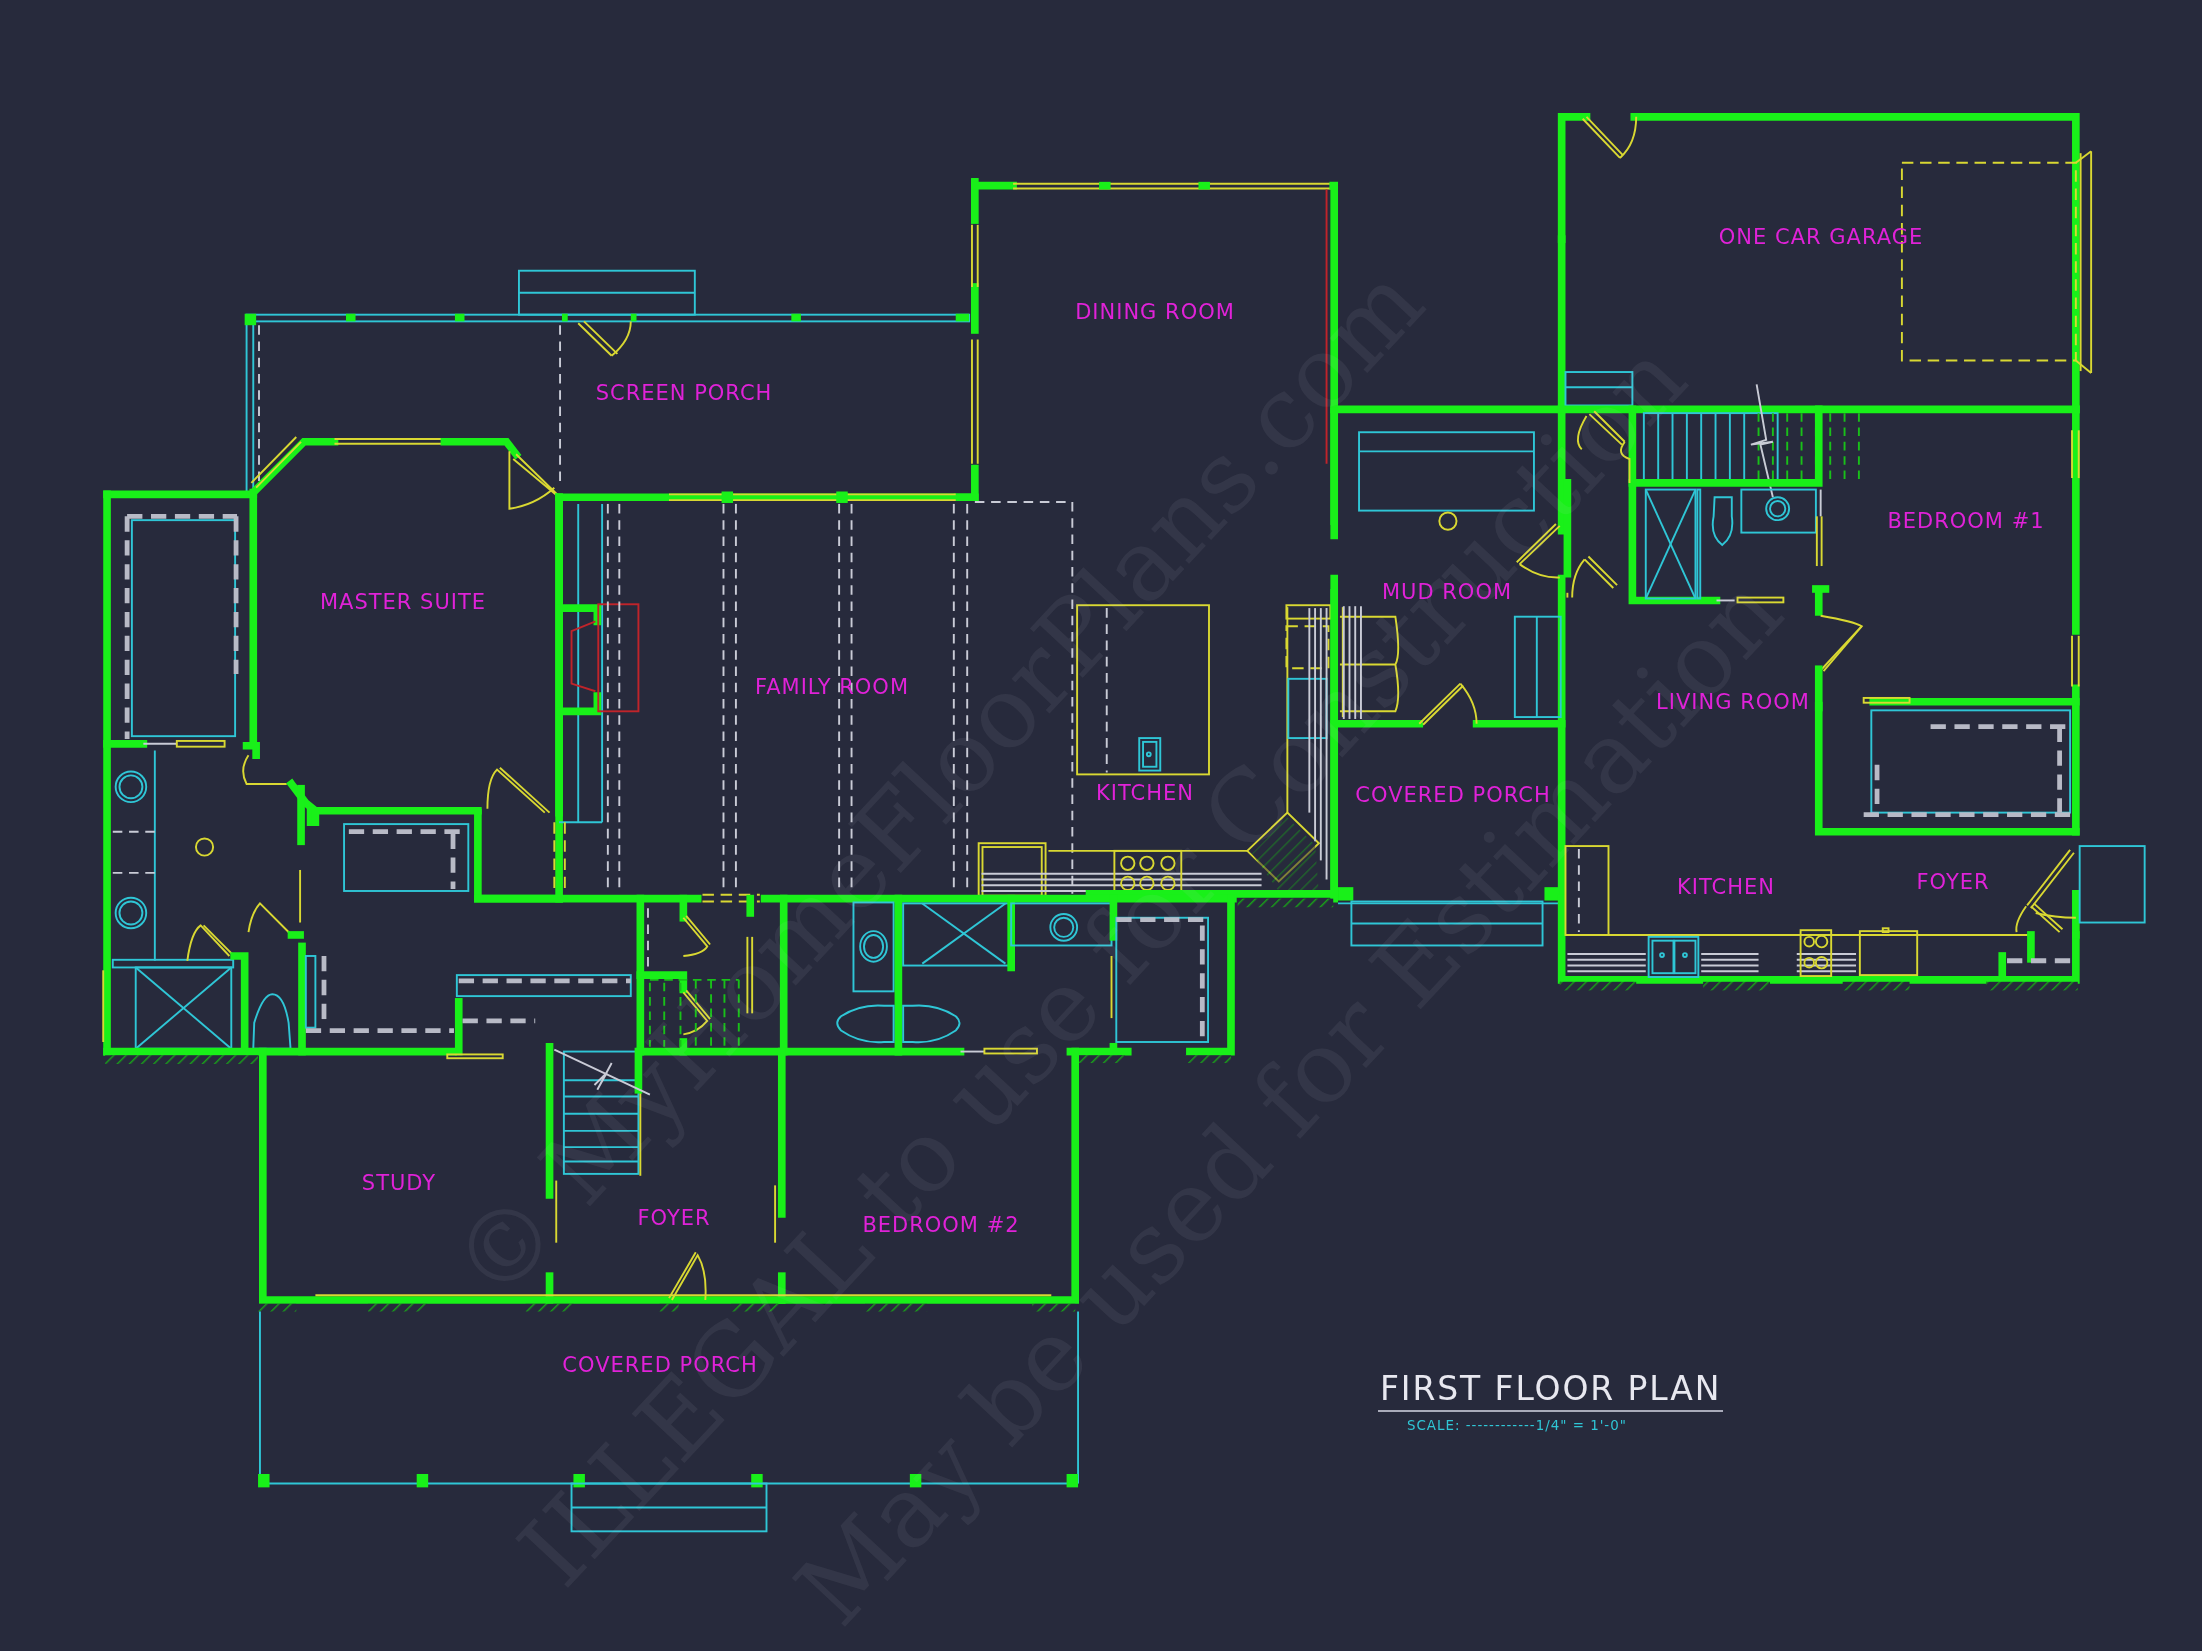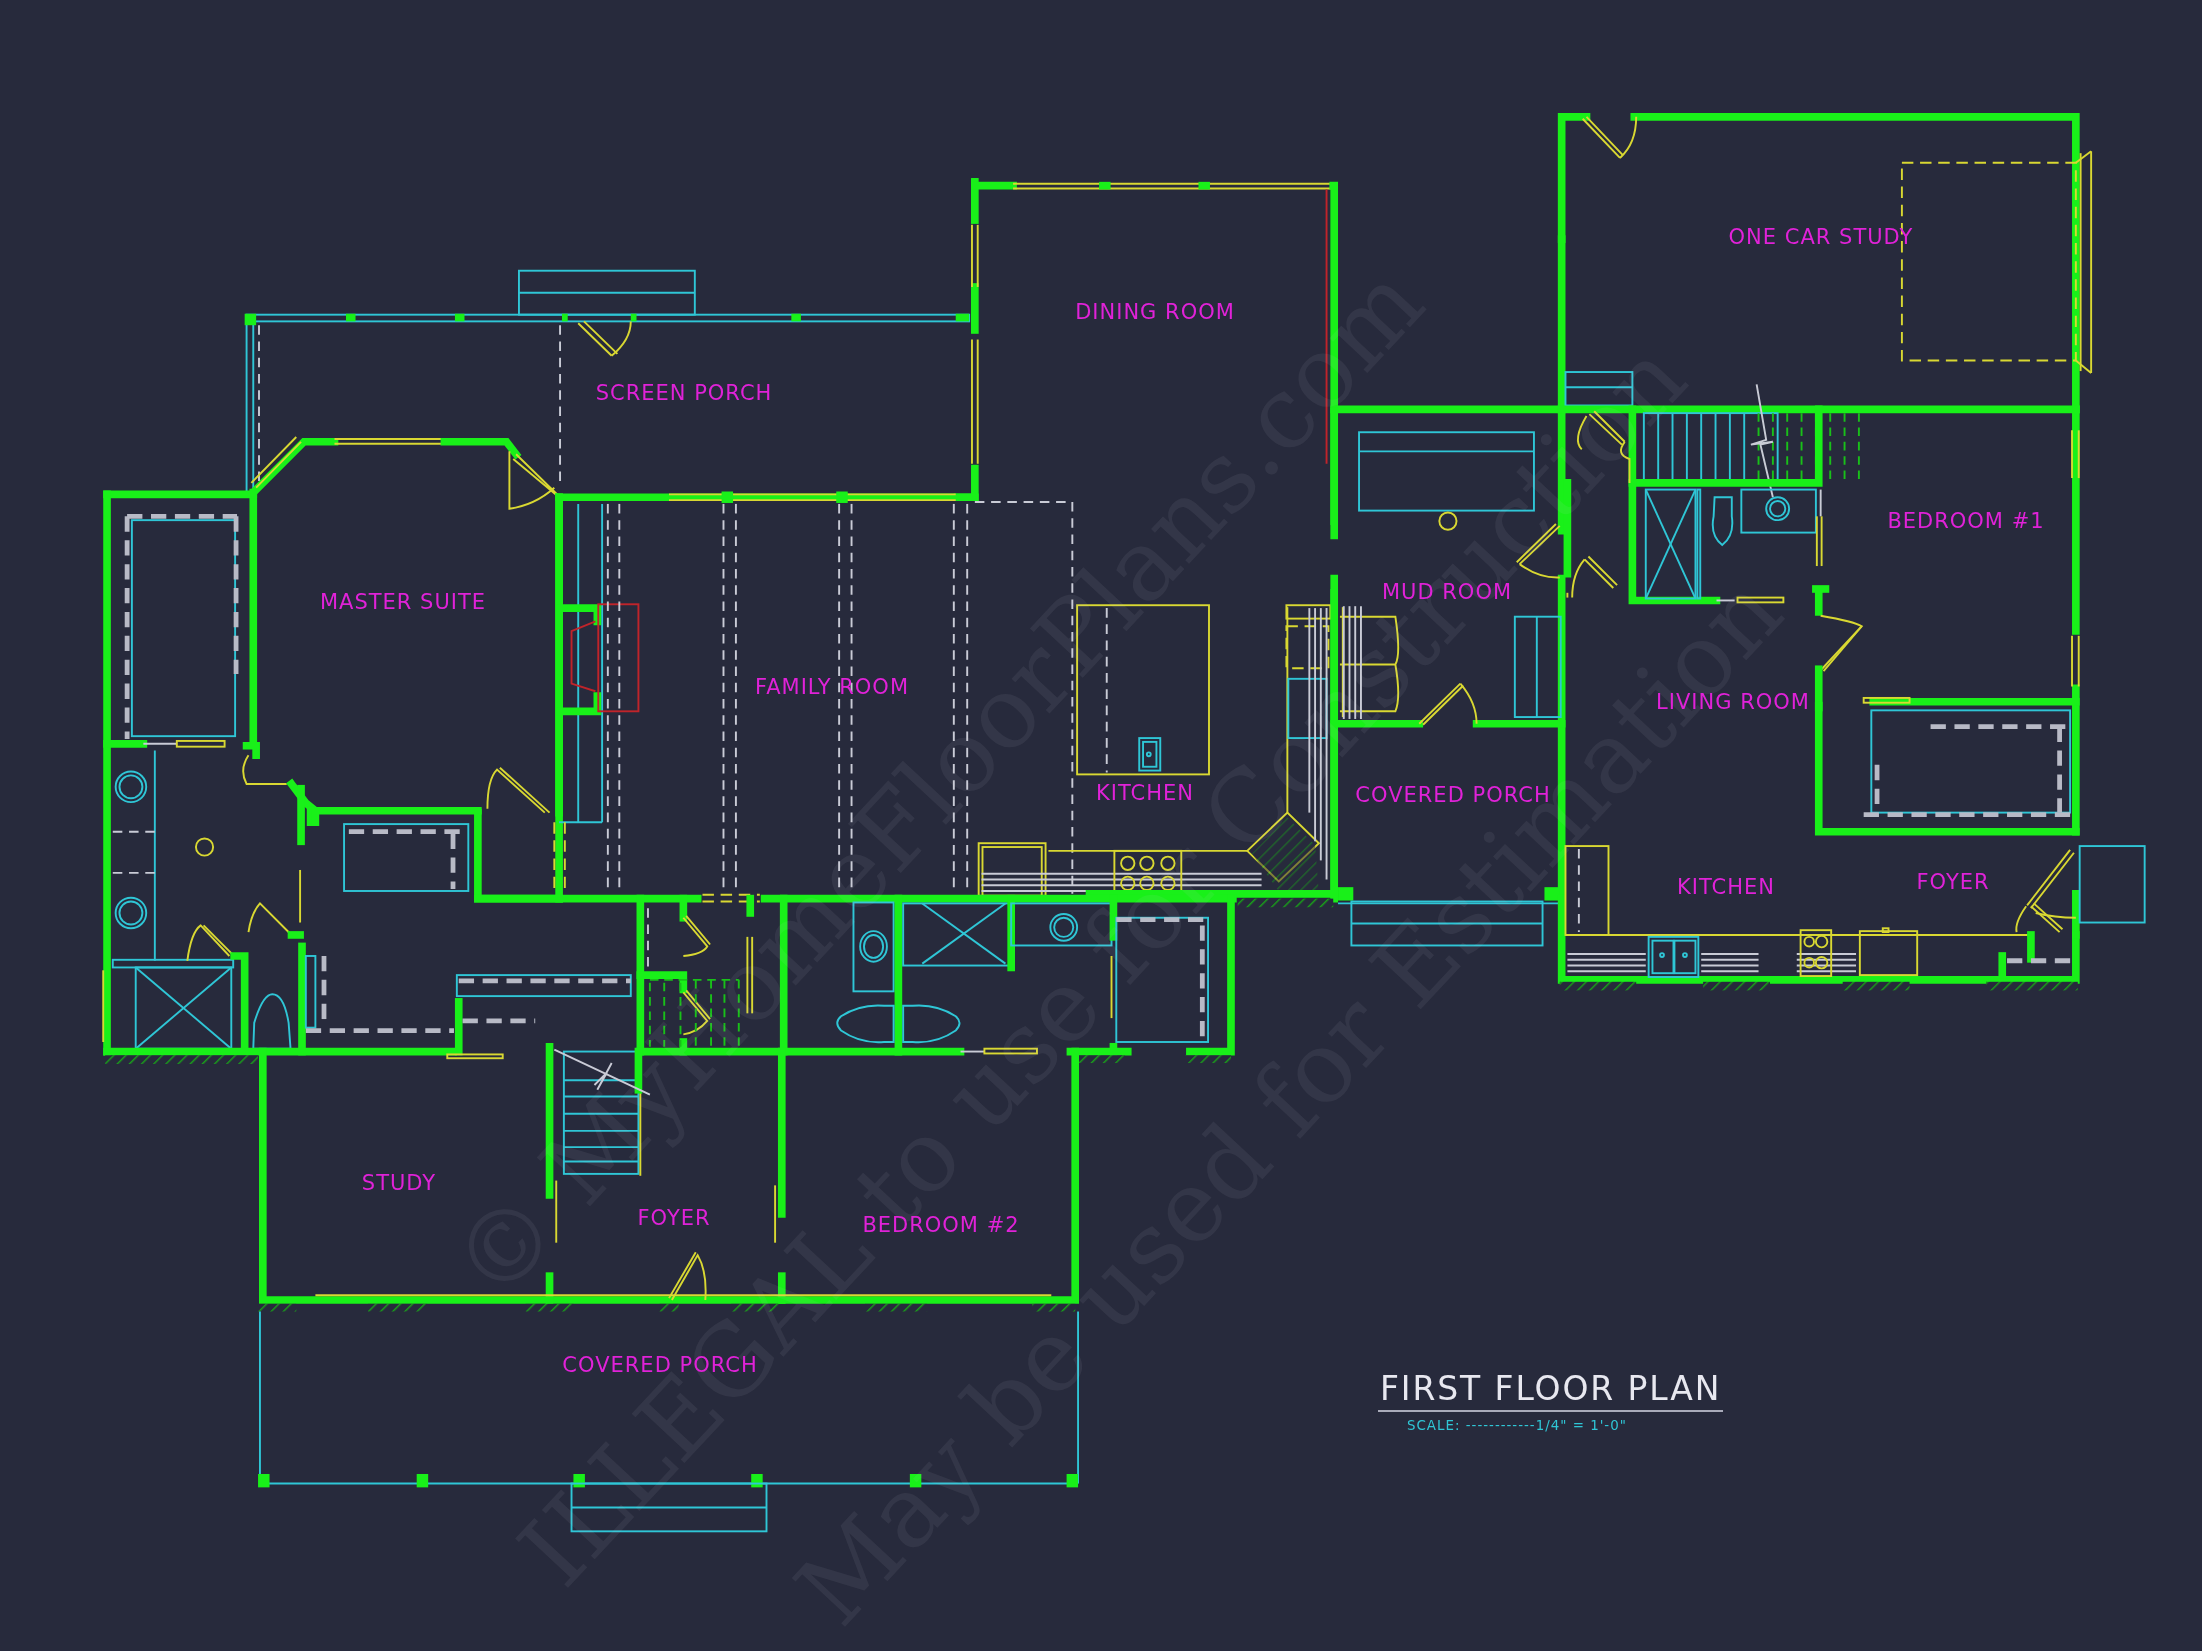--- a/index.html
+++ b/index.html
@@ -459,21 +459,21 @@
     <line class="cyan" x1="598" y1="1577" x2="802" y2="1577"></line>
   </g>
 </svg>
 
 <div class="watermark" style="left:430px; top:1243px; transform:rotate(-47deg);">© MyHomeFloorPlans.com</div>
 <div class="watermark" style="left:497px; top:1529px; transform:rotate(-47deg);">ILLEGAL to use for Construction</div>
 <div class="watermark" style="left:774px; top:1568px; transform:rotate(-47deg);">May be used for Estimation</div>
 
 <div class="room-label" style="left:684px; top:393px;">SCREEN PORCH</div>
 <div class="room-label" style="left:1155px; top:312px;">DINING ROOM</div>
-<div class="room-label" style="left:1821px; top:237px;">ONE CAR STUDY</div>
+<div class="room-label" style="left:1821px; top:237px;">ONE CAR GARAGE</div>
 <div class="room-label" style="left:403px; top:602px;">MASTER SUITE</div>
 <div class="room-label" style="left:832px; top:687px;">FAMILY ROOM</div>
 <div class="room-label" style="left:1145px; top:793px;">KITCHEN</div>
 <div class="room-label" style="left:1447px; top:592px;">MUD ROOM</div>
 <div class="room-label" style="left:1453px; top:795px;">COVERED PORCH</div>
 <div class="room-label" style="left:1966px; top:521px;">BEDROOM #1</div>
 <div class="room-label" style="left:1697px; top:702px;margin-left:36px;">LIVING ROOM</div>
 <div class="room-label" style="left:1726px; top:887px;">KITCHEN</div>
 <div class="room-label" style="left:1953px; top:882px;">FOYER</div>
 <div class="room-label" style="left:399px; top:1183px;">STUDY</div>

